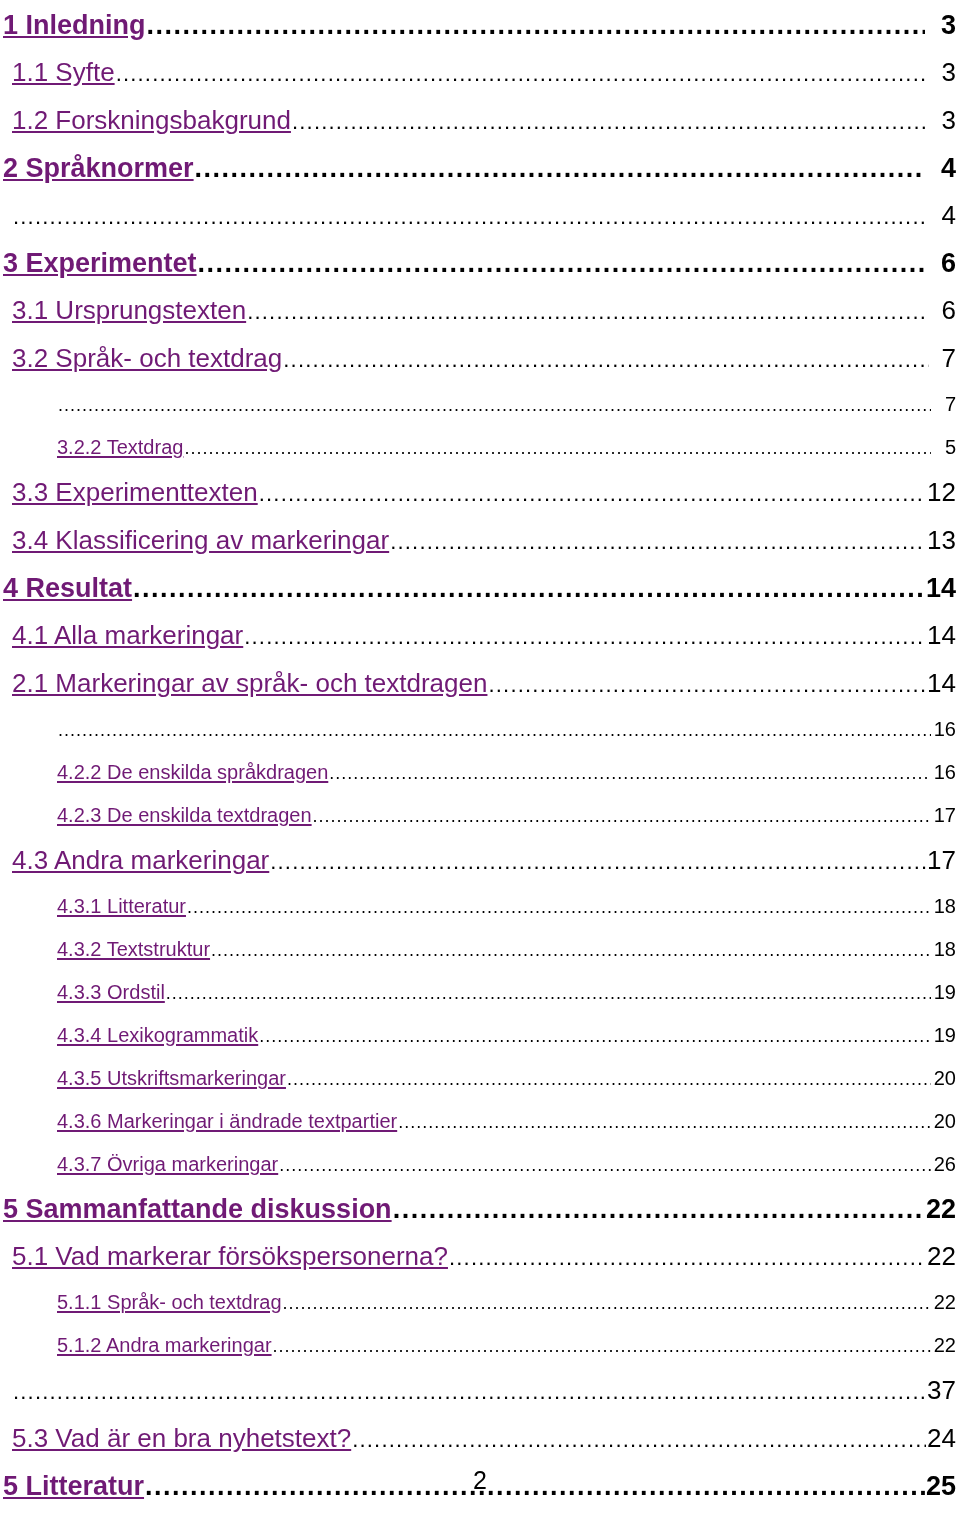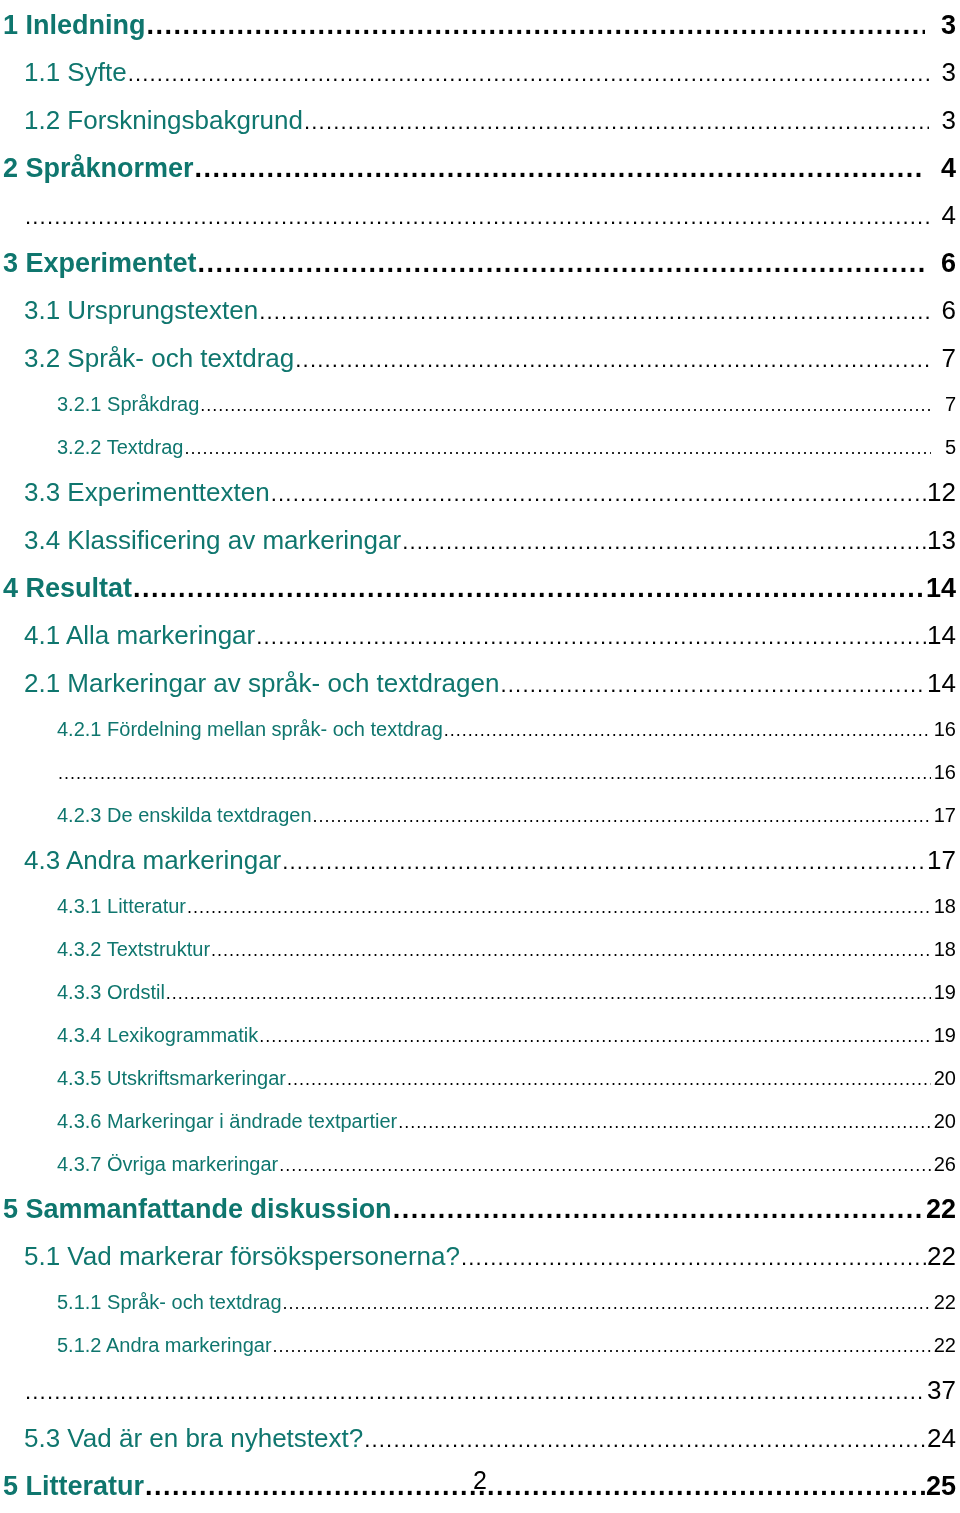--- a/index.html
+++ b/index.html
@@ -30,21 +30,22 @@
     align-items: baseline;
     width: 100%;
     box-sizing: border-box;
     padding-right: 4px;
     color: #1414c8;
     white-space: nowrap;
     overflow: hidden;
   }
 
   .toc-title {
-    color: #0f766e;
+    color: #701a75;
+    text-decoration: underline;
     text-underline-offset: 2px;
     flex: 0 0 auto;
   }
 
   .toc-leader {
     flex: 1 1 auto;
     overflow: hidden;
     white-space: nowrap;
     color: #000000;
     margin: 0 1px;
@@ -74,21 +75,21 @@
     font-weight: bold;
     font-size: 27px;
     min-width: 30px;
   }
 
   
   .lvl2 {
     font-size: 26px;
     line-height: 47px;
     font-weight: normal;
-    padding-left: 24px;
+    padding-left: 12px;
   }
   .lvl2 .toc-leader {
     font-size: 22px;
     letter-spacing: 1.2px;
   }
   .lvl2 .toc-page {
     font-size: 26px;
   }
 
   
@@ -156,21 +157,20 @@
       <span class="toc-title">3.1 Ursprungstexten</span>
       <span class="toc-leader">...................................................................................................................................................................................................................................................................</span>
       <span class="toc-page">6</span>
     </div>
     <div class="toc-entry lvl2">
       <span class="toc-title">3.2 Språk- och textdrag</span>
       <span class="toc-leader">...................................................................................................................................................................................................................................................................</span>
       <span class="toc-page">7</span>
     </div>
     <div class="toc-entry lvl3">
-      <span class="toc-title">3.2.1 Språkdrag</span>
       <span class="toc-leader">...................................................................................................................................................................................................................................................................</span>
       <span class="toc-page">7</span>
     </div>
     <div class="toc-entry lvl3">
       <span class="toc-title">3.2.2 Textdrag</span>
       <span class="toc-leader">...................................................................................................................................................................................................................................................................</span>
       <span class="toc-page">5</span>
     </div>
     <div class="toc-entry lvl2">
       <span class="toc-title">3.3 Experimenttexten</span>
@@ -191,25 +191,25 @@
       <span class="toc-title">4.1 Alla markeringar</span>
       <span class="toc-leader">...................................................................................................................................................................................................................................................................</span>
       <span class="toc-page">14</span>
     </div>
     <div class="toc-entry lvl2">
       <span class="toc-title">2.1 Markeringar av språk- och textdragen</span>
       <span class="toc-leader">...................................................................................................................................................................................................................................................................</span>
       <span class="toc-page">14</span>
     </div>
     <div class="toc-entry lvl3">
-      <span class="toc-title">4.2.1 Fördelning mellan språk- och textdrag</span>
       <span class="toc-leader">...................................................................................................................................................................................................................................................................</span>
       <span class="toc-page">16</span>
     </div>
     <div class="toc-entry lvl3">
+      <span class="toc-title">4.2.2 De enskilda språkdragen</span>
       <span class="toc-leader">...................................................................................................................................................................................................................................................................</span>
       <span class="toc-page">16</span>
     </div>
     <div class="toc-entry lvl3">
       <span class="toc-title">4.2.3 De enskilda textdragen</span>
       <span class="toc-leader">...................................................................................................................................................................................................................................................................</span>
       <span class="toc-page">17</span>
     </div>
     <div class="toc-entry lvl2">
       <span class="toc-title">4.3 Andra markeringar</span>

